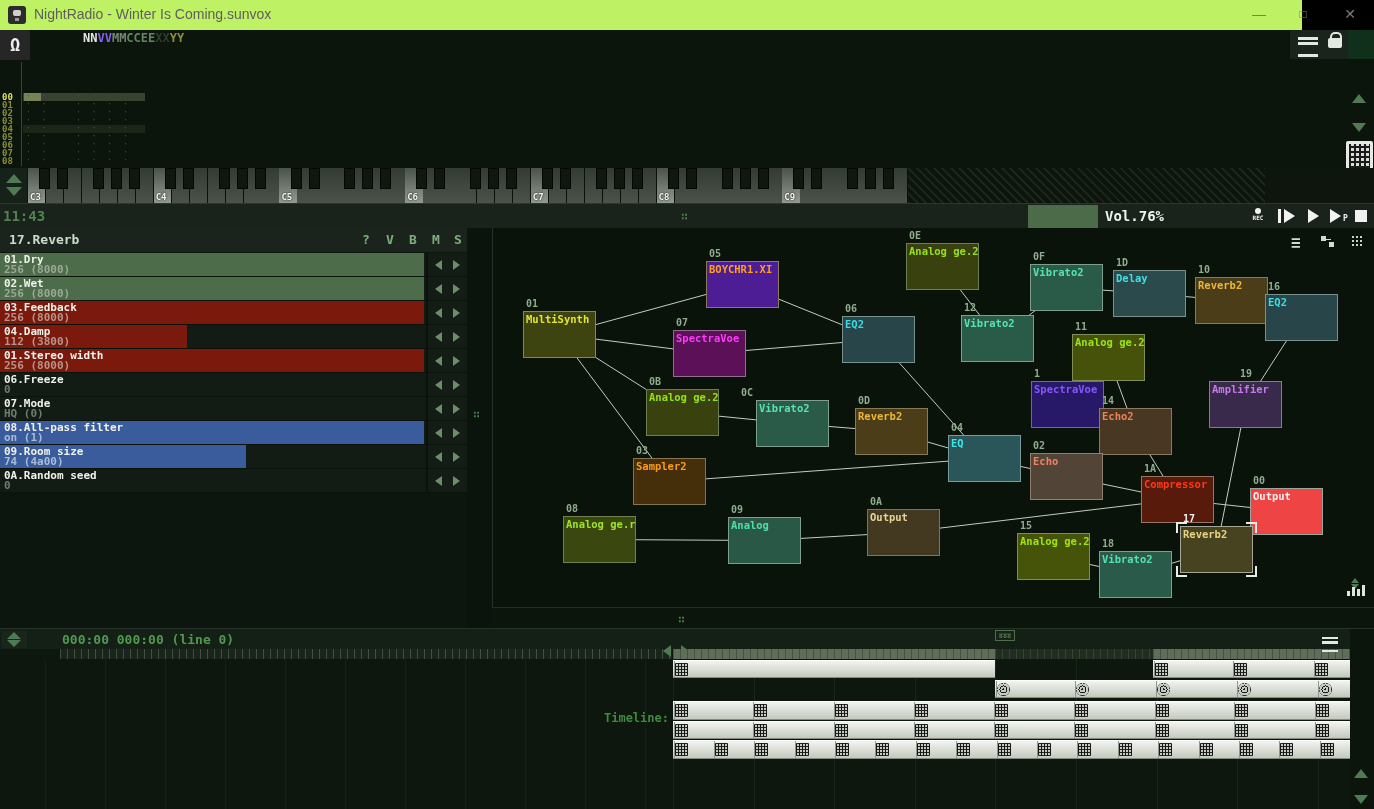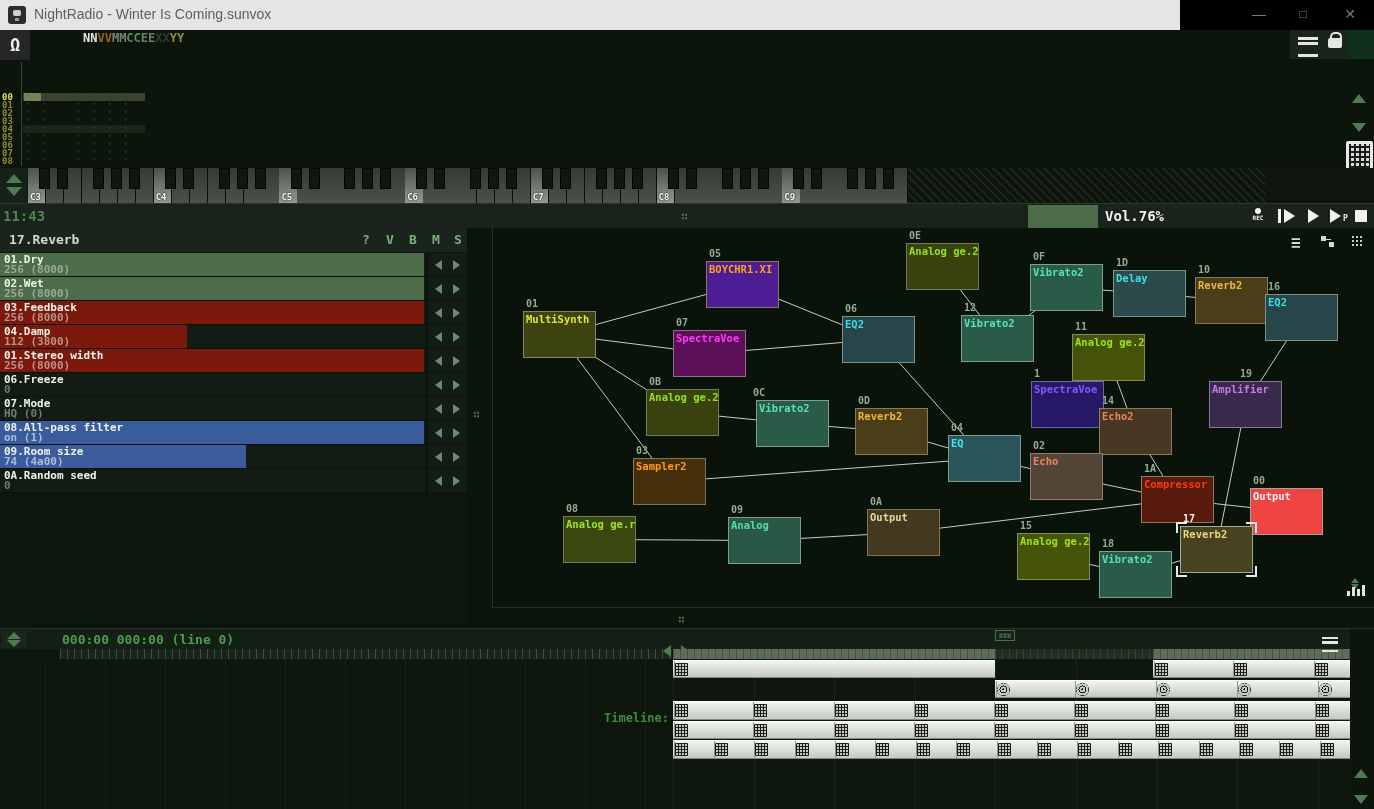--- a/index.html
+++ b/index.html
@@ -1,21 +1,21 @@
 <!DOCTYPE html>
 <html><head>
 <meta charset="utf-8">
 <style>
   html,body{margin:0;padding:0;background:#000;}
   .window{position:relative;width:1374px;height:809px;overflow:hidden;
     font-family:"DejaVu Sans Mono","Liberation Mono",monospace;}
   .abs{position:absolute;}
 
   
-  .titlebar{position:absolute;left:0;top:0;width:1180px;height:30px;background:#e5e5e5;
+  .titlebar{position:absolute;left:0;top:0;width:1302px;height:30px;background:#bef264;
     font-family:"Liberation Sans",sans-serif;}
   .titlebar .appicon{position:absolute;left:8px;top:6px;width:18px;height:18px;background:#2c2c2c;border-radius:3px;}
   .titlebar .appicon:before{content:"";position:absolute;left:5px;top:4px;width:8px;height:6px;background:#cfcfcf;border-radius:2px;}
   .titlebar .appicon:after{content:"";position:absolute;left:7px;top:12px;width:4px;height:3px;background:#9a9a9a;}
   .titlebar .title{position:absolute;left:34px;top:6px;font-size:14px;color:#5f5f5f;}
   .wbtn{position:absolute;top:0;width:44px;height:29px;color:#7c7c7c;font-size:14px;text-align:center;line-height:29px;}
 
   
   .app{position:absolute;left:0;top:30px;width:1374px;height:779px;background:#0c150c;color:#cfe0cf;}
 
@@ -133,21 +133,21 @@
     <div class="appicon"></div>
     <div class="title">NightRadio - Winter Is Coming.sunvox</div>
     <div class="wbtn" style="left:1237px;">—</div>
     <div class="wbtn" style="left:1281px;font-size:12px;">□</div>
     <div class="wbtn" style="left:1328px;">✕</div>
   </div>
 
   <div class="app">
 
     <div class="abs logo-box">Ω</div>
-    <div class="abs colheads" id="colheads"><span style="color: rgb(230, 230, 230);">NN</span><span style="color: #a16207;">VV</span><span style="color: rgb(118, 134, 118);">MM</span><span style="color: rgb(100, 132, 95);">CC</span><span style="color: rgb(100, 132, 95);">EE</span><span style="color: rgb(46, 62, 46);">XX</span><span style="color: rgb(143, 143, 58);">YY</span></div>
+    <div class="abs colheads" id="colheads"><span style="color: rgb(230, 230, 230);">NN</span><span style="color: #8b5cf6;">VV</span><span style="color: rgb(118, 134, 118);">MM</span><span style="color: rgb(100, 132, 95);">CC</span><span style="color: rgb(100, 132, 95);">EE</span><span style="color: rgb(46, 62, 46);">XX</span><span style="color: rgb(143, 143, 58);">YY</span></div>
     <div class="abs tb-right-panel">
       <div class="abs" style="left:8px;top:7px;">
           <div class="hamb"></div>
         </div>
       <div class="abs" style="left:38px;top:2px;">
           <div class="lock"></div>
         </div>
     </div>
     <div class="abs tb-green"></div>
 
@@ -485,21 +485,21 @@
             <div class="mname" style="color: rgb(56, 220, 226);">EQ2</div>
           </div>
           <div class="mnum" style="left: 352px; top: 75px;">06</div>
           <div class="module" style="left: 153px; top: 161px; background: rgb(57, 66, 14); border-color: rgb(110, 126, 84);">
             <div class="mname" style="color: rgb(149, 224, 28);">Analog ge.2</div>
           </div>
           <div class="mnum" style="left: 156px; top: 148px;">0B</div>
           <div class="module" style="left: 263px; top: 172px; background: rgb(42, 90, 72); border-color: rgb(126, 158, 142);">
             <div class="mname" style="color: rgb(88, 226, 178);">Vibrato2</div>
           </div>
-          <div class="mnum" style="left: 260px; top: 159px;">0C</div>
+          <div class="mnum" style="left: 248px; top: 159px;">0C</div>
           <div class="module" style="left: 362px; top: 180px; background: rgb(74, 61, 24); border-color: rgb(134, 122, 88);">
             <div class="mname" style="color: rgb(238, 182, 60);">Reverb2</div>
           </div>
           <div class="mnum" style="left: 365px; top: 167px;">0D</div>
           <div class="module" style="left: 413px; top: 15px; background: rgb(57, 66, 14); border-color: rgb(110, 126, 84);">
             <div class="mname" style="color: rgb(149, 224, 28);">Analog ge.2</div>
           </div>
           <div class="mnum" style="left: 416px; top: 2px;">0E</div>
           <div class="module" style="left: 537px; top: 36px; background: rgb(42, 90, 72); border-color: rgb(126, 158, 142);">
             <div class="mname" style="color: rgb(88, 226, 178);">Vibrato2</div>

